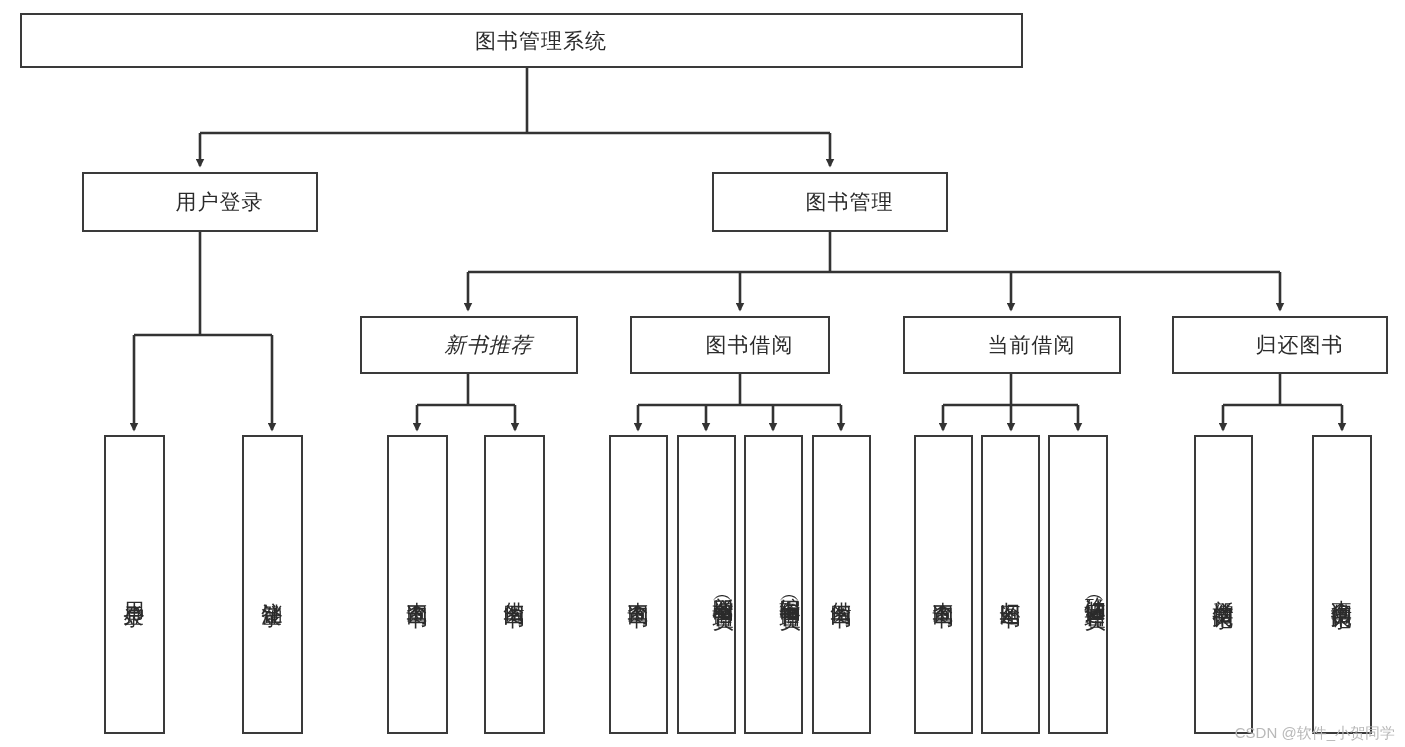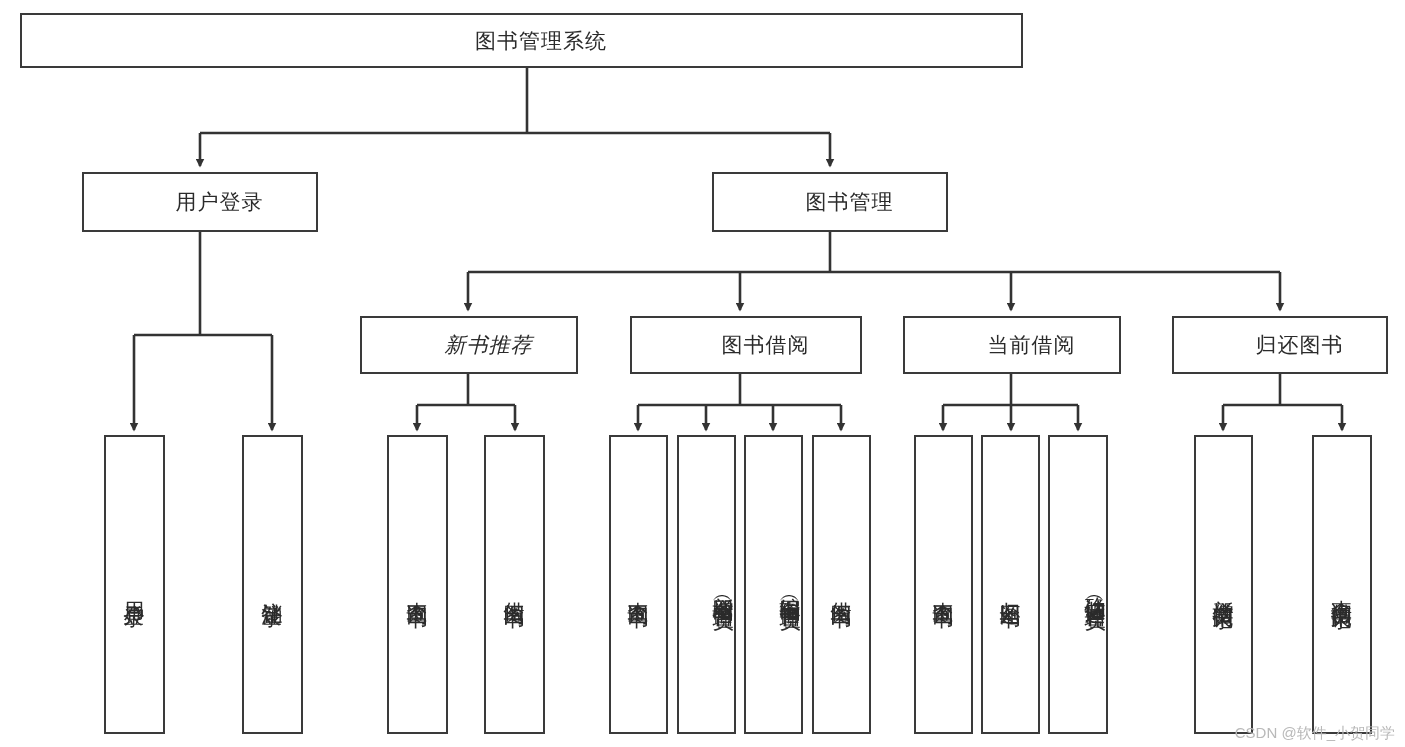--- a/index.html
+++ b/index.html
@@ -85,21 +85,21 @@
   <div class="node horiz" style="left:82px;top:172px;width:236px;height:60px;">
     <span>用户登录</span>
   </div>
   <div class="node horiz" style="left:712px;top:172px;width:236px;height:60px;justify-content:center;">
     <span>图书管理</span>
   </div>
 
   <div class="node horiz" style="left:360px;top:316px;width:218px;height:58px;font-style:italic;">
     <span>新书推荐</span>
   </div>
-  <div class="node horiz" style="left:630px;top:316px;width:232px;height:58px;">
+  <div class="node horiz" style="left:630px;top:316px;width:200px;height:58px;">
     <span>图书借阅</span>
   </div>
   <div class="node horiz" style="left:903px;top:316px;width:218px;height:58px;text-align:right;">
     <span>当前借阅</span>
   </div>
   <div class="node horiz" style="left:1172px;top:316px;width:216px;height:58px;">
     <span>归还图书</span>
   </div>
 
   <div class="node vert mid" style="left:104px;top:435px;width:61px;height:299px;">

